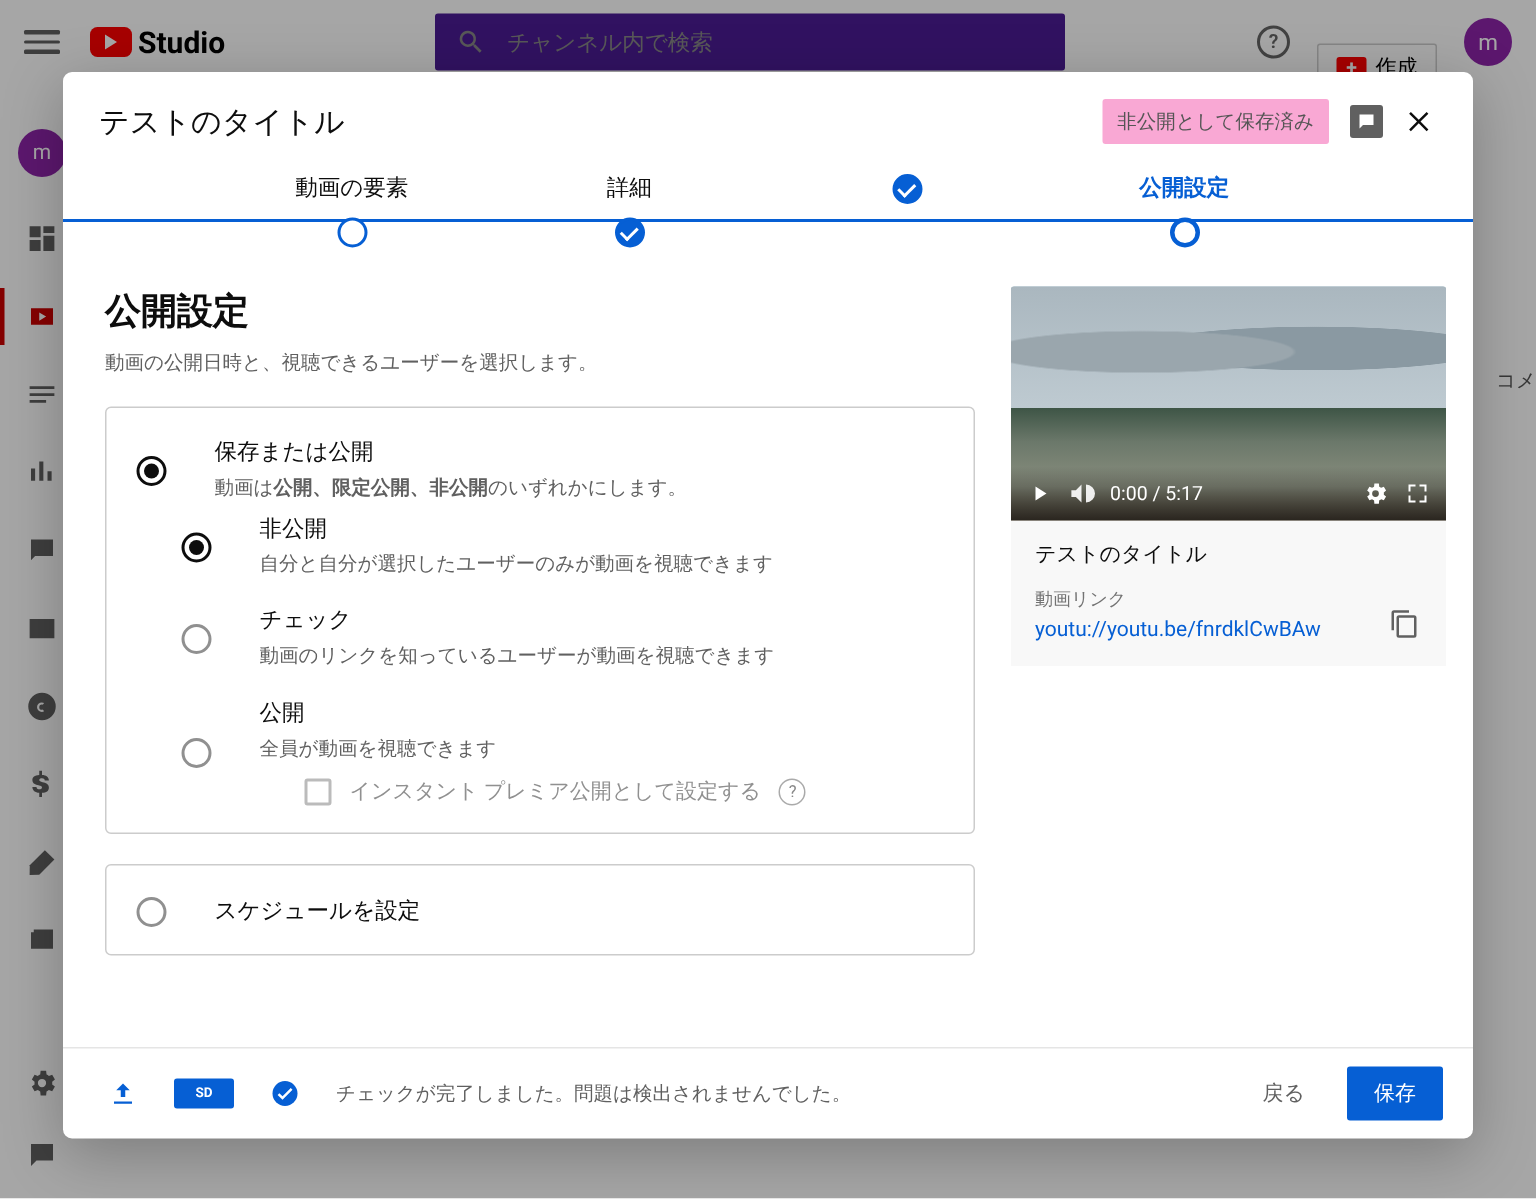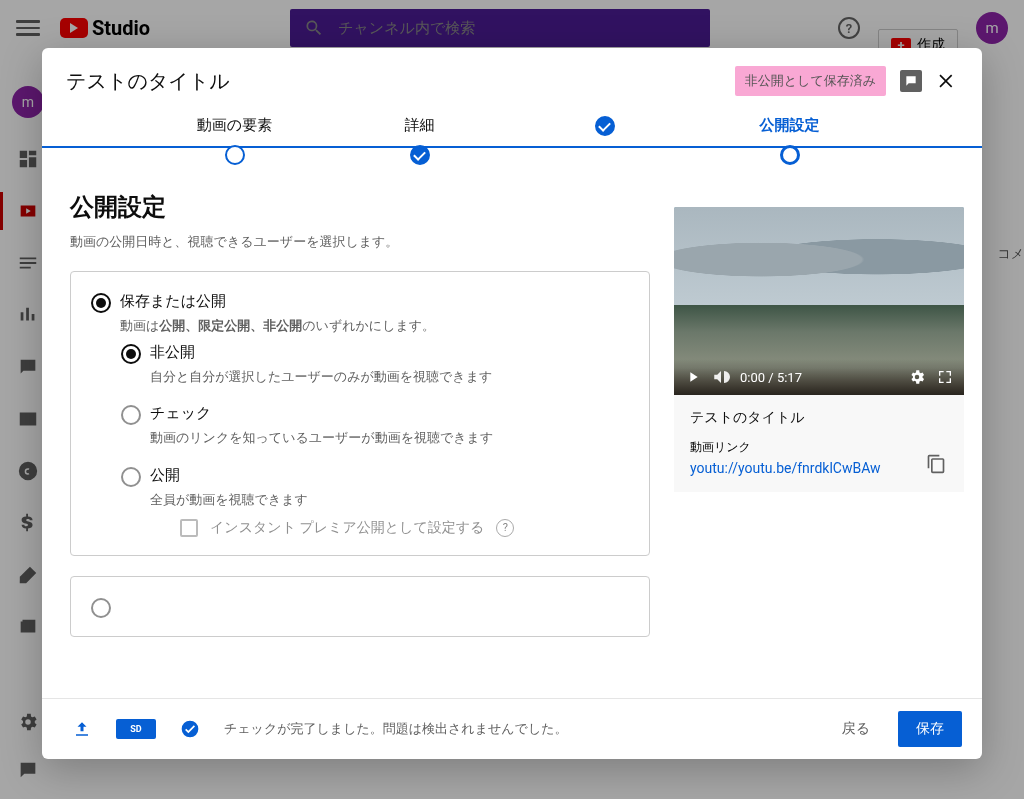--- a/index.html
+++ b/index.html
@@ -58,48 +58,48 @@
 
   
   .modal-body { flex: 1; overflow-y: auto; padding: 26px 18px 10px 28px; display: flex; gap: 24px; align-items: flex-start; }
   .modal-body::-webkit-scrollbar { width: 10px; }
   .modal-body::-webkit-scrollbar-thumb { background:#ccc; border-radius:5px; }
   .left-col { flex: 1; }
   .section-title { font-size: 24px; font-weight: 600; color:#0d0d0d; }
   .section-sub { font-size: 13px; color:#606060; margin-top: 10px; }
 
   .card { border: 1px solid #ccc; border-radius: 4px; margin-top: 20px; padding: 20px 20px 18px; }
-  .radio-row { display: flex; gap: 9px; align-items: flex-start; }
+  .radio-row { display: flex; gap: 32px; align-items: center; }
   .radio-outer { width: 20px; height: 20px; border: 2px solid #909090; border-radius: 50%; flex-shrink: 0; margin-top: 1px; display:flex; align-items:center; justify-content:center; cursor:pointer; }
   .radio-outer.selected { border-color: #0d0d0d; }
   .radio-outer.selected::after { content:''; width:10px; height:10px; background:#0d0d0d; border-radius:50%; }
   .radio-label { font-size: 15px; color:#0d0d0d; }
   .radio-desc { font-size: 13px; color:#606060; margin-top: 6px; line-height: 1.4; }
 
   .sub-list { margin-left: 30px; margin-top: 8px; display: flex; flex-direction: column; gap: 18px; }
   .share-link { display: flex; align-items: center; gap: 8px; color: #065fd4; font-size: 14px; font-weight: 500; margin-top: 10px; cursor:pointer; }
 
   .checkbox-row { display:flex; align-items:center; gap: 12px; margin-left: 30px; margin-top: 10px; color:#909090; font-size: 14px; }
   .checkbox-box { width:18px; height:18px; border:2px solid #bbb; border-radius:2px; }
   .help-q { width:18px; height:18px; border:1.5px solid #aaa; border-radius:50%; display:flex; align-items:center; justify-content:center; font-size:11px; color:#888; }
 
   
   .right-col { width: 290px; }
-  .video-thumb { width: 100%; height: 188px; background: linear-gradient(to bottom, #8fa9b8 0%, #9fb7c4 45%, #6b7c6a 55%, #7a8d7a 75%, #6b6356 100%); position: relative; border-radius: 2px 2px 0 0; overflow:hidden;margin-top:16px; }
+  .video-thumb { width: 100%; height: 156px; background: linear-gradient(to bottom, #8fa9b8 0%, #9fb7c4 45%, #6b7c6a 55%, #7a8d7a 75%, #6b6356 100%); position: relative; border-radius: 2px 2px 0 0; overflow:hidden; }
   .sky-band { position:absolute; left:0; right:0; top:0; height:52%; background: linear-gradient(180deg,#aab7bf 0%, #becad1 100%); }
   .cloud-band { position:absolute; left:0; right:0; top:10%; height:30%; background: radial-gradient(ellipse at 30% 60%, #9aa6ad 0 35%, transparent 36%), radial-gradient(ellipse at 70% 55%, #8a99a2 0 40%, transparent 41%); }
   .field-band { position:absolute; left:0; right:0; top:52%; bottom:0; background: linear-gradient(180deg, #3e5546 0%, #6b786a 30%, #8a8f7f 70%, #776a58 100%); }
   .video-controls { position: absolute; left:0; right:0; bottom:0; height: 36px; background: linear-gradient(transparent, rgba(0,0,0,0.65)); display:flex; align-items:center; padding: 0 10px; gap: 10px; color:#fff; font-size: 13px; }
   .vc-spacer { flex:1; }
   .vc-ico { width:18px; height:18px; display:flex; align-items:center; justify-content:center; cursor:pointer; }
   .video-meta { background:#f8f8f8; padding: 14px 16px 16px; }
   .vm-title { font-size: 14px; color:#0d0d0d; }
   .vm-link-row { display:flex; align-items:flex-end; gap:8px; margin-top: 12px; }
   .vm-link-info { flex:1; }
-  .vm-link-label { font-size:12px; color:#000000; }
+  .vm-link-label { font-size:12px; color:#737373; }
   .vm-link { color:#065fd4; font-size:14px; margin-top: 4px; word-break: break-all; }
   .copy-btn { width:22px; height:22px; cursor:pointer; }
 
   
   .modal-foot { border-top: 1px solid #e5e5e5; padding: 12px 20px; display:flex; align-items:center; gap: 14px; }
   .foot-ico { width:40px; height:20px; display:flex; align-items:center; justify-content:center; }
   .foot-status { font-size: 13px; color:#606060; }
   .foot-spacer { flex:1; }
   .btn-text { font-size: 14px; font-weight:500; color:#606060; padding: 8px 14px; cursor:pointer; }
   .btn-primary { background:#065fd4; color:#fff; font-size:14px; font-weight:500; padding: 9px 18px; border-radius:2px; cursor:pointer; }
@@ -286,20 +286,21 @@
               </div>
             </div>
           </div>
         </div>
       </div>
 
       <div class="card">
         <div class="radio-row">
           <div class="radio-outer"></div>
           <div>
+            <div class="radio-label">スケジュールを設定</div>
           </div>
         </div>
       </div>
 
     </div>
 
     <div class="right-col">
       <div class="video-thumb">
         <div class="sky-band"></div>
           <div class="cloud-band"></div>

